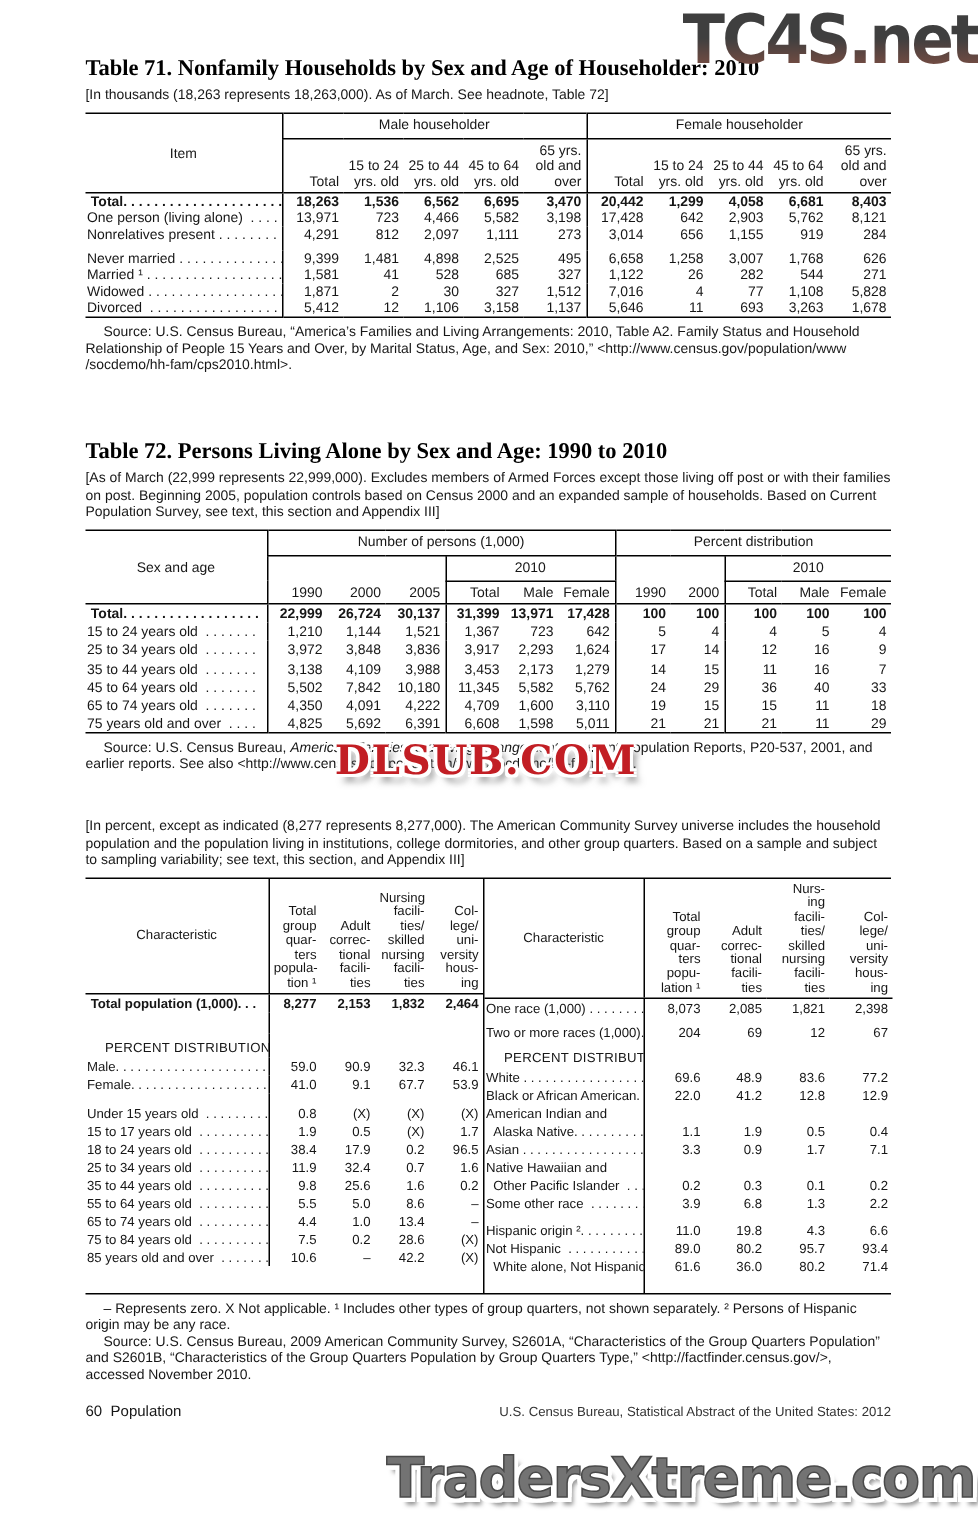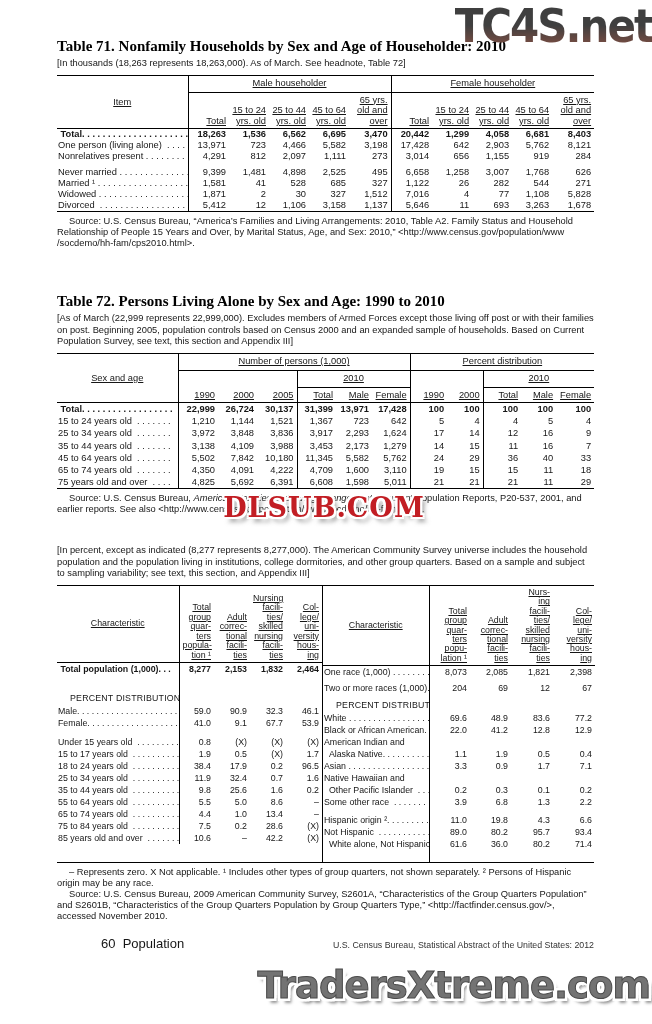--- a/index.html
+++ b/index.html
@@ -10,21 +10,21 @@
   }
   .content{padding:38px 58px 0 57px;position:relative;}
   .tbl-title{
     font-family:"Liberation Serif",serif;font-weight:bold;font-size:15px;
     line-height:17px;margin:0 0 3px 0;color:#000;
   }
   .headnote{font-size:9.3px;line-height:11.5px;margin:0 0 5px 0;}
   table{border-collapse:collapse;table-layout:fixed;width:537px;}
   .boxed{border-top:1.6px solid #000;border-bottom:1.6px solid #000;}
   th{font-weight:normal;font-size:9.3px;line-height:10.5px;padding:2px 3px;
-     vertical-align:bottom;text-align:right;white-space:pre-line;text-decoration:underline;}
+     vertical-align:bottom;text-align:right;white-space:pre-line;}
   th.stub{text-align:center;vertical-align:middle;white-space:normal;}
   th.group{text-align:center;height:12px;vertical-align:middle;}
   .bb{border-bottom:1px solid #000;}
   .vl{border-left:1px solid #000;}
   td{font-size:9.3px;line-height:11px;padding:0 3px;vertical-align:bottom;}
   td.num{text-align:right;white-space:nowrap;}
   td.lab{white-space:pre;overflow:hidden;padding-left:1px;}
   .b{font-weight:bold;}
   tr.spacer td{padding:0;}
   tr.secrow td{padding-top:3px;padding-bottom:1px;}
@@ -37,21 +37,21 @@
   
   .t73wrap{display:flex;width:537px;border-top:1.6px solid #000;border-bottom:1.6px solid #000;align-items:stretch;}
   .t73half{width:265px;}
   .t73half.right{width:272px;border-left:1px solid #000;}
   .t73half table{width:100%;}
   .t73half th{height:72px;font-size:8.8px;line-height:9.4px;}
   .t73half th.stub{height:auto;}
   .t73half td{font-size:8.8px;line-height:12px;}
   
   .footer{display:flex;justify-content:space-between;align-items:baseline;margin-top:14px;}
-  .pagefolio{font-size:13px;margin-left:44px;}
+  .pagefolio{font-size:10px;}
   .pubname{font-size:8.8px;color:#333;}
   
   .wm{position:absolute;z-index:9;font-weight:bold;pointer-events:none;}
   .wm-top{
     top:2px;right:0;font-family:"DejaVu Sans",sans-serif;font-size:42px;letter-spacing:-2px;
     background:linear-gradient(to bottom,#3f3f3f 48%,#6d4a42 78%,#8a5e52);
     -webkit-background-clip:text;background-clip:text;color:transparent;
     transform:scaleY(1.08);
   }
   .wm-mid{

